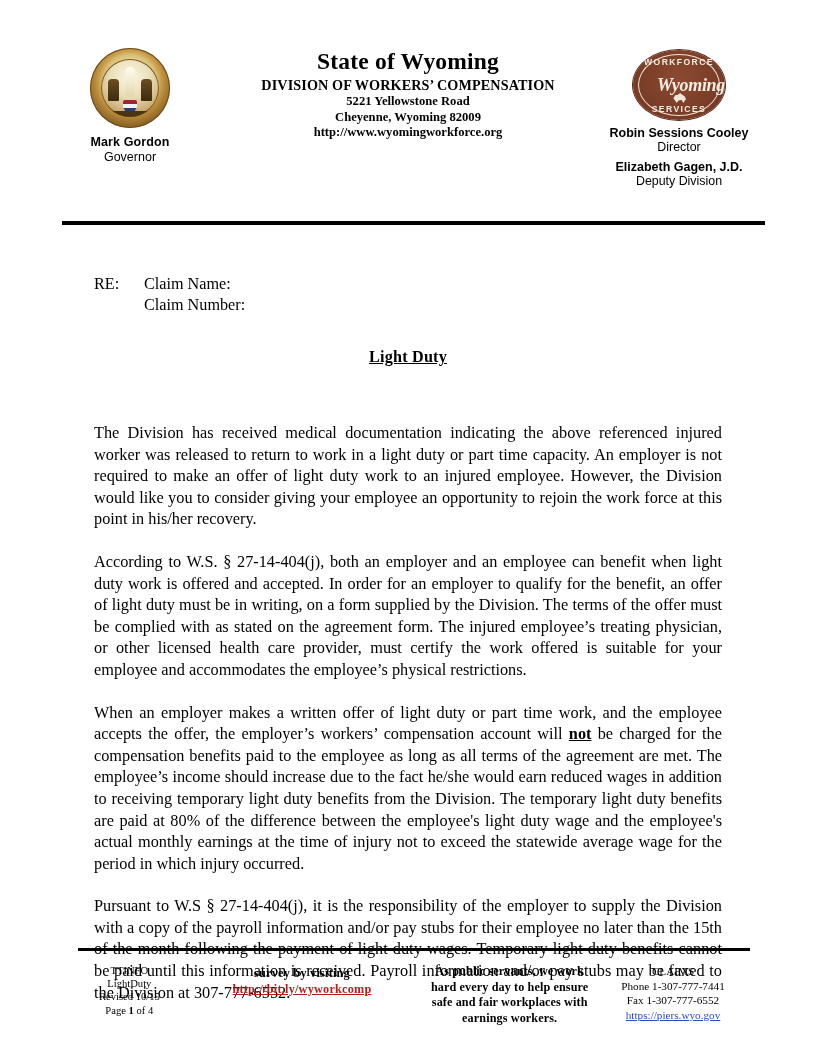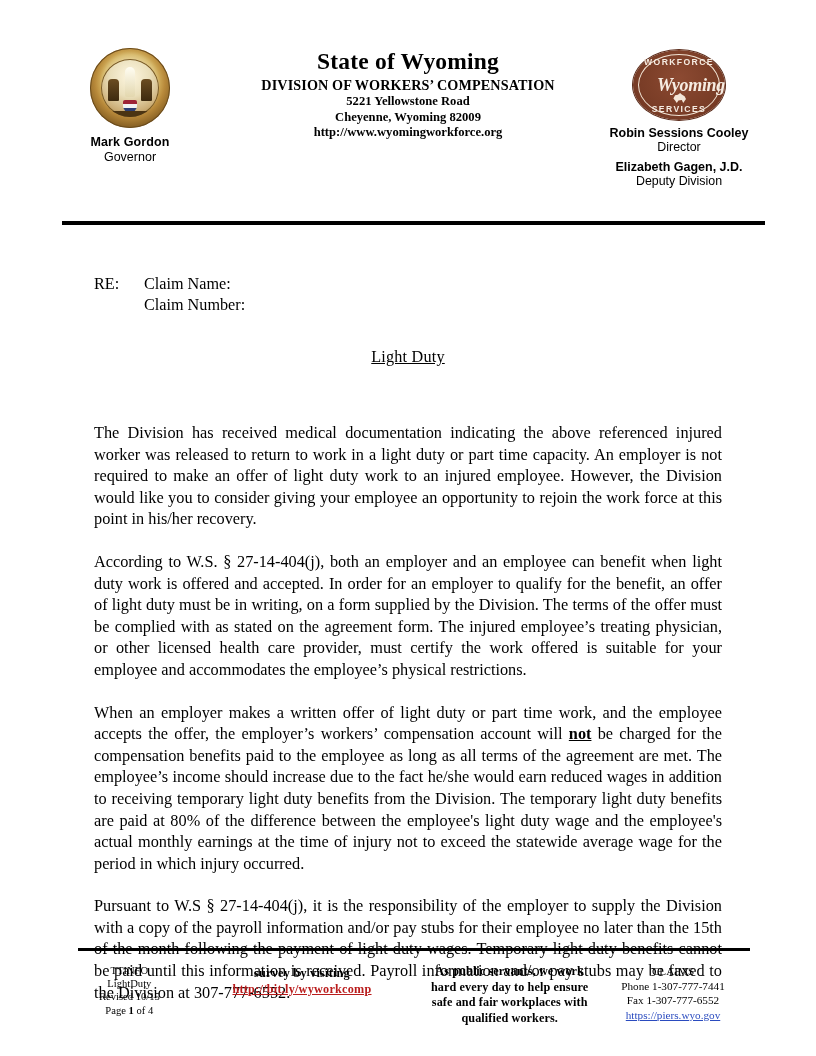--- a/index.html
+++ b/index.html
@@ -227,21 +227,21 @@
     font-size: 16.2px;
     line-height: 20.5px;
   }
   .re-row { display: flex; }
   .re-label { width: 50px; flex: none; }
   .re-val { }
 
   .doc-title {
     text-align: center;
     font-size: 16.2px;
-    font-weight: normal;
+    font-weight: bold;
     text-decoration: underline;
     margin-top: 33px;
     letter-spacing: 0.2px;
   }
 
   p.para {
     font-size: 16.3px;
     line-height: 21.6px;
     text-align: justify;
     margin: 0 0 21px 0;
@@ -387,21 +387,21 @@
 
     <div class="f-col f-col-2">
       <div>survey by visiting</div>
       <div class="f-link">http://bit.ly/wyworkcomp</div>
     </div>
 
     <div class="f-col f-col-3">
       <div>As public servants, we work</div>
       <div>hard every day to help ensure</div>
       <div>safe and fair workplaces with</div>
-      <div>qualified workers.</div>
+      <div>earnings workers.</div>
     </div>
 
     <div class="f-col f-col-4">
       <div>CLAIMS</div>
       <div>Phone 1-307-777-7441</div>
       <div>Fax 1-307-777-6552</div>
       <div class="f-link-plain">https://piers.wyo.gov</div>
     </div>
 
   </div>

